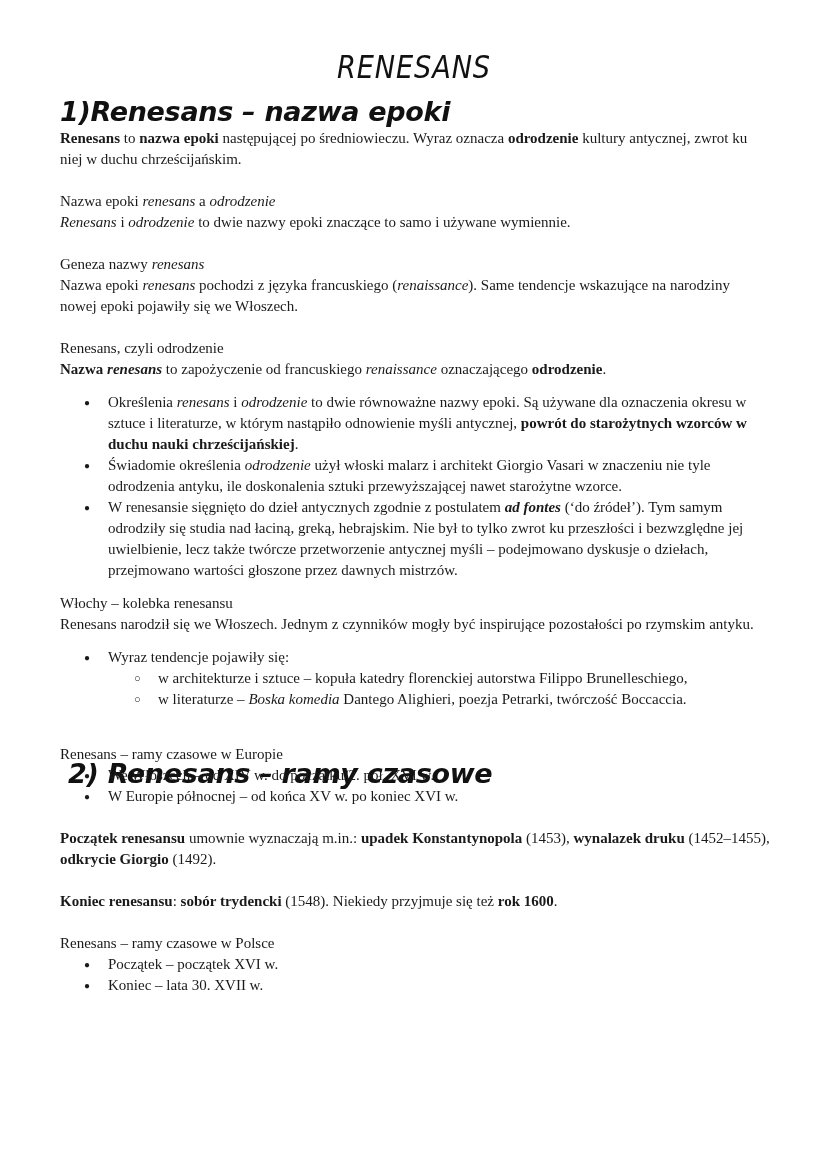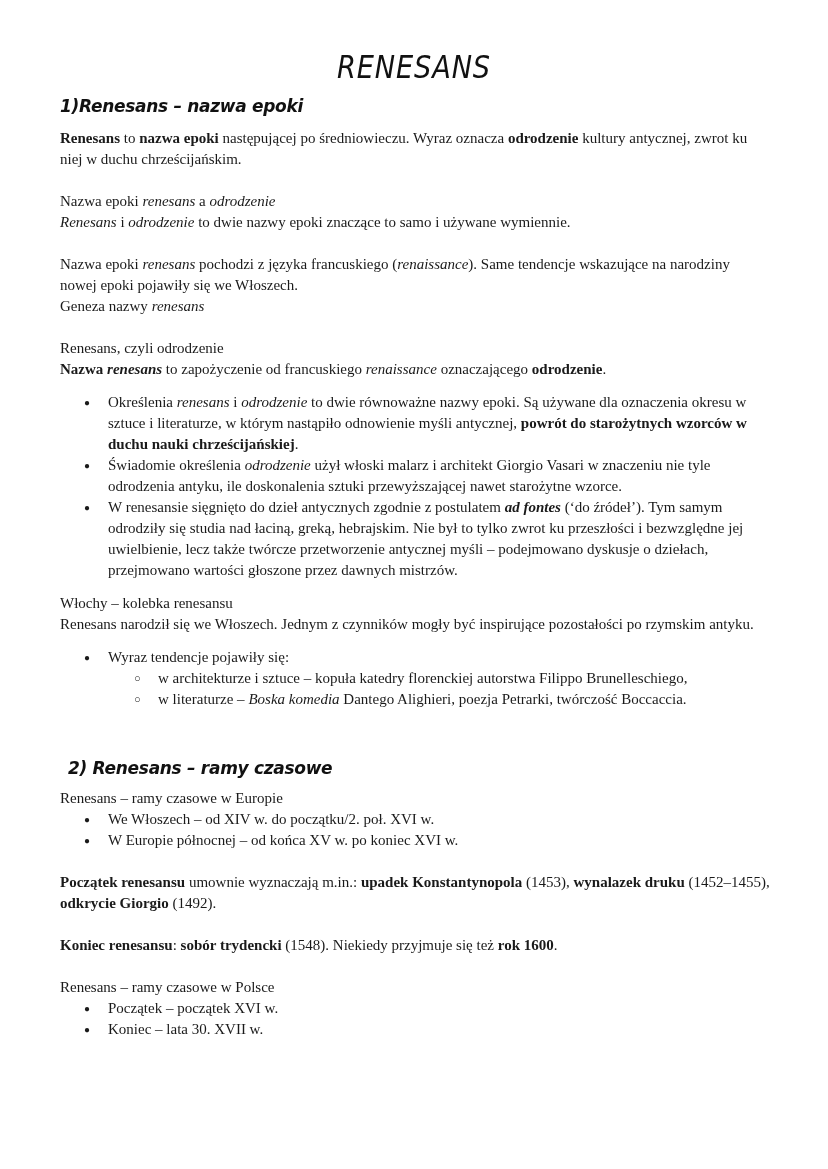--- a/index.html
+++ b/index.html
@@ -3,21 +3,21 @@
 <meta charset="utf-8">
 <style>
   html, body { margin: 0; padding: 0; background: #ffffff; }
   body { width: 828px; height: 1169px; position: relative; overflow: hidden;
          font-family: "Liberation Serif", serif; color: #1a1a1a; font-size: 15px; }
   .page { position: absolute; left: 60px; top: 0; width: 710px; }
   .title { position: absolute; left: 0; width: 828px; top: 48px; text-align: center;
            font-family: "DejaVu Sans", sans-serif; font-style: italic; font-size: 32px;
            letter-spacing: 1px; transform: scaleX(0.85); color: #111; }
   .h2 { font-family: "DejaVu Sans", sans-serif; font-style: italic; font-weight: bold;
-        font-size: 17px; color: #111; margin: 0; letter-spacing: -0.3px; }
+        font-size: 27px; color: #111; margin: 0; letter-spacing: -0.3px; }
   .p { margin: 0; line-height: 21px; }
   .gap { height: 21px; }
   ul.bul { margin: 0; padding-left: 48px; list-style: none; }
   ul.bul > li { position: relative; line-height: 21px; }
   ul.bul > li::before { content: "\25CF"; position: absolute; left: -24px; top: 0; font-size: 10px; }
   ul.sub { margin: 0; padding-left: 50px; list-style: none; }
   ul.sub > li { position: relative; line-height: 21px; }
   ul.sub > li::before { content: "\25CB"; position: absolute; left: -24px; top: 0; font-size: 11px; }
   b { font-weight: bold; }
   i { font-style: italic; }
@@ -35,22 +35,22 @@
   </div>
 
   <div class="abs" style="top:128px;">
     <p class="p"><b>Renesans</b><span> to </span><b>nazwa epoki</b><span> następującej po średniowieczu. Wyraz oznacza </span><b>odrodzenie</b><span> kultury antycznej, zwrot ku niej w duchu chrześcijańskim.</span></p>
     <div class="gap"></div>
 
     <p class="p"><span>Nazwa epoki </span><i>renesans</i><span> a </span><i>odrodzenie</i></p>
     <p class="p"><i>Renesans</i><span> i </span><i>odrodzenie</i><span> to dwie nazwy epoki znaczące to samo i używane wymiennie.</span></p>
     <div class="gap"></div>
 
+    <p class="p"><span>Geneza nazwy </span><i>renesans</i></p>
     <p class="p"><span>Nazwa epoki </span><i>renesans</i><span> pochodzi z języka francuskiego (</span><i>renaissance</i><span>). Same tendencje wskazujące na narodziny nowej epoki pojawiły się we Włoszech.</span></p>
-    <p class="p"><span>Geneza nazwy </span><i>renesans</i></p>
     <div class="gap"></div>
 
     <p class="p">Renesans, czyli odrodzenie</p>
     <p class="p"><b>Nazwa </b><b><i>renesans</i></b><span> to zapożyczenie od francuskiego </span><i>renaissance</i><span> oznaczającego </span><b>odrodzenie</b><span>.</span></p>
     <div class="gap" style="height:12px;"></div>
 
     <ul class="bul">
       <li><span>Określenia </span><i>renesans</i><span> i </span><i>odrodzenie</i><span> to dwie równoważne nazwy epoki. Są używane dla oznaczenia okresu w sztuce i literaturze, w którym nastąpiło odnowienie myśli antycznej, </span><b>powrót do starożytnych wzorców w duchu nauki chrześcijańskiej</b><span>.</span></li>
       <li><span>Świadomie określenia </span><i>odrodzenie</i><span> użył włoski malarz i architekt Giorgio Vasari w znaczeniu nie tyle odrodzenia antyku, ile doskonalenia sztuki przewyższającej nawet starożytne wzorce.</span></li>
       <li><span>W renesansie sięgnięto do dzieł antycznych zgodnie z postulatem </span><b><i>ad fontes</i></b><span> (‘do źródeł’). Tym samym odrodziły się studia nad łaciną, greką, hebrajskim. Nie był to tylko zwrot ku przeszłości i bezwzględne jej uwielbienie, lecz także twórcze przetworzenie antycznej myśli – podejmowano dyskusje o dziełach, przejmowano wartości głoszone przez dawnych mistrzów.</span></li>
@@ -68,21 +68,21 @@
           <li><span>w literaturze – </span><i>Boska komedia</i><span> Dantego Alighieri, poezja Petrarki, twórczość Boccaccia.</span></li>
         </ul>
       </li>
     </ul>
   </div>
 
   <div class="abs" style="top:758px;margin-left:8px;">
     <h2 class="h2">2) Renesans – ramy czasowe</h2>
   </div>
 
-  <div class="abs" style="top:788px;">
+  <div class="abs" style="top:744px;">
     <p class="p">Renesans – ramy czasowe w Europie</p>
     <ul class="bul" style="padding-left:48px;">
       <li>We Włoszech – od XIV w. do początku/2. poł. XVI w.</li>
       <li>W Europie północnej – od końca XV w. po koniec XVI w.</li>
     </ul>
     <div class="gap"></div>
 
     <p class="p"><b>Początek renesansu</b><span> umownie wyznaczają m.in.: </span><b>upadek Konstantynopola</b><span> (1453), </span><b>wynalazek druku</b><span> (1452–1455), </span><b>odkrycie Giorgio</b><span> (1492).</span></p>
     <div class="gap"></div>
 

